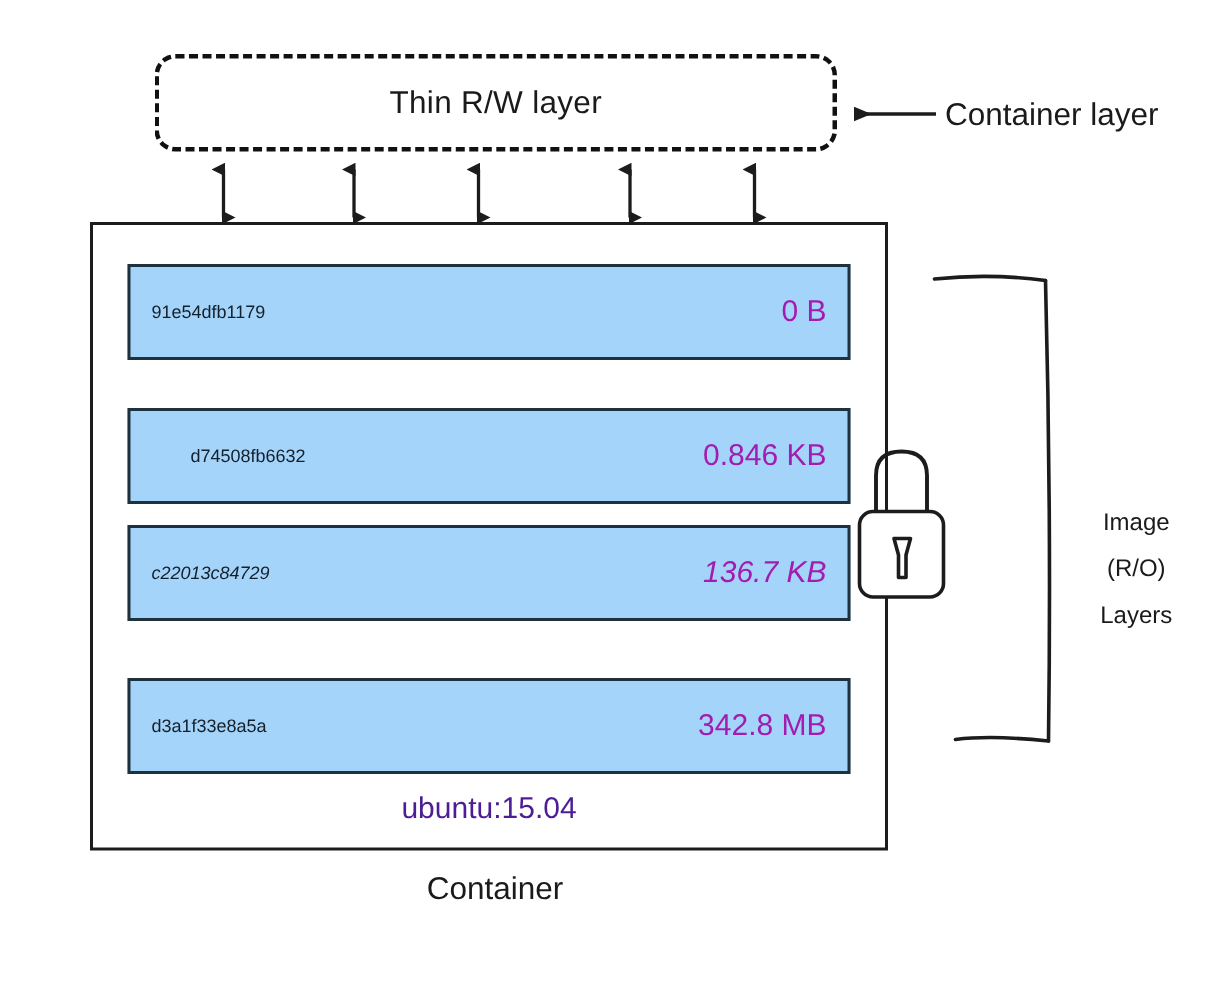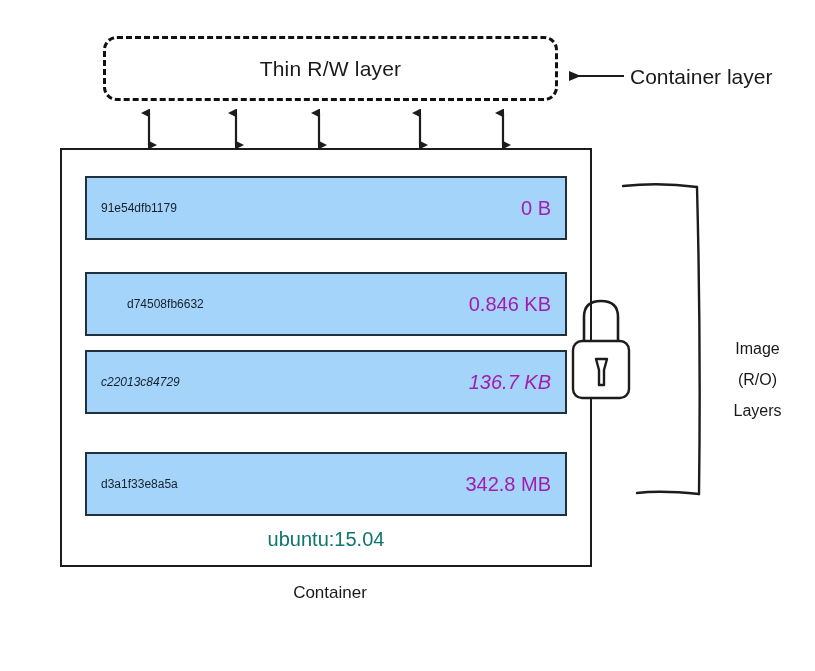--- a/index.html
+++ b/index.html
@@ -80,31 +80,31 @@
   #layer-3 { top: 440px; margin-top: 12px; }
 
   
   #image-tag {
     position: absolute;
     left: 60px;
     top: 528px;
     width: 532px;
     text-align: center;
     font-size: 20px;
-    color: #0f766e;
+    color: #4c1d95;
   }
 
   
   #caption {
     position: absolute;
     left: 60px;
     top: 578px;
     width: 540px;
     text-align: center;
-    font-size: 17px;
+    font-size: 21px;
     line-height: 29px;
     color: #1a1a1a;
   }
 
   
   #container-layer-label {
     position: absolute;
     left: 630px;
     top: 65px;
     font-size: 21px;

